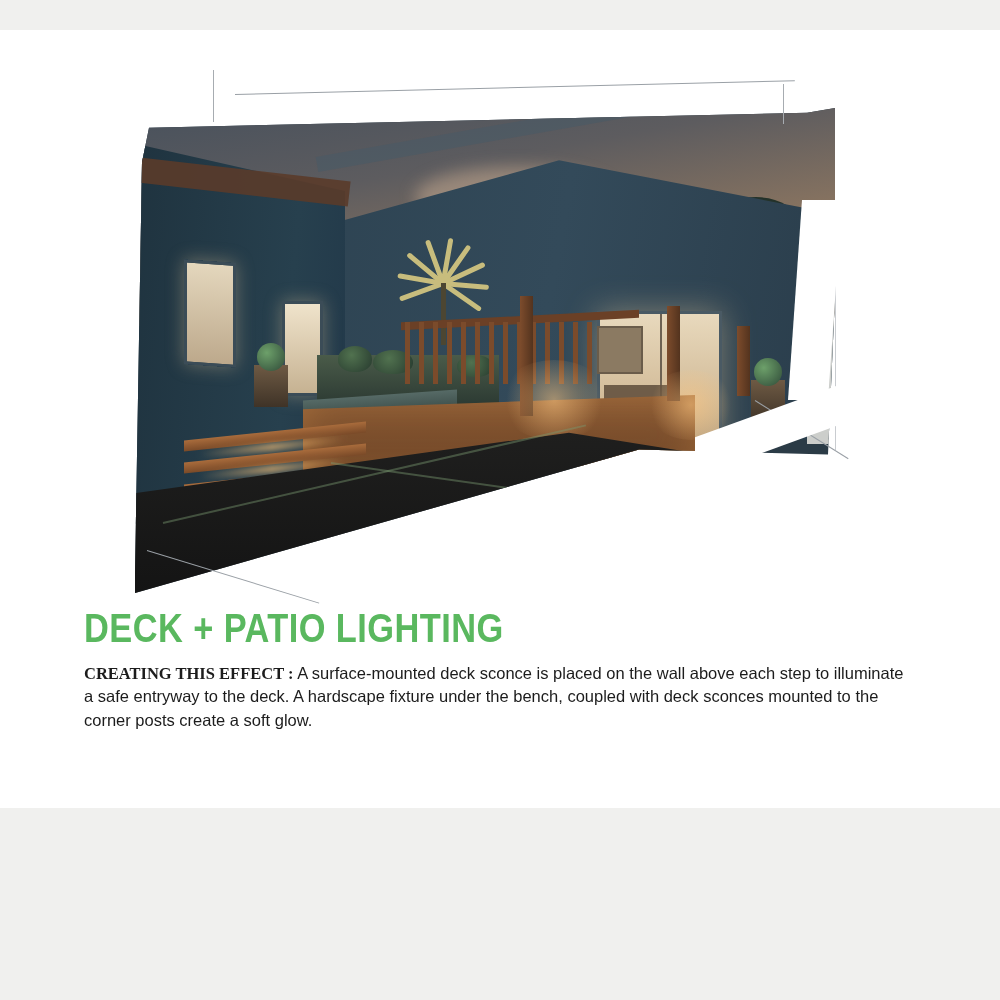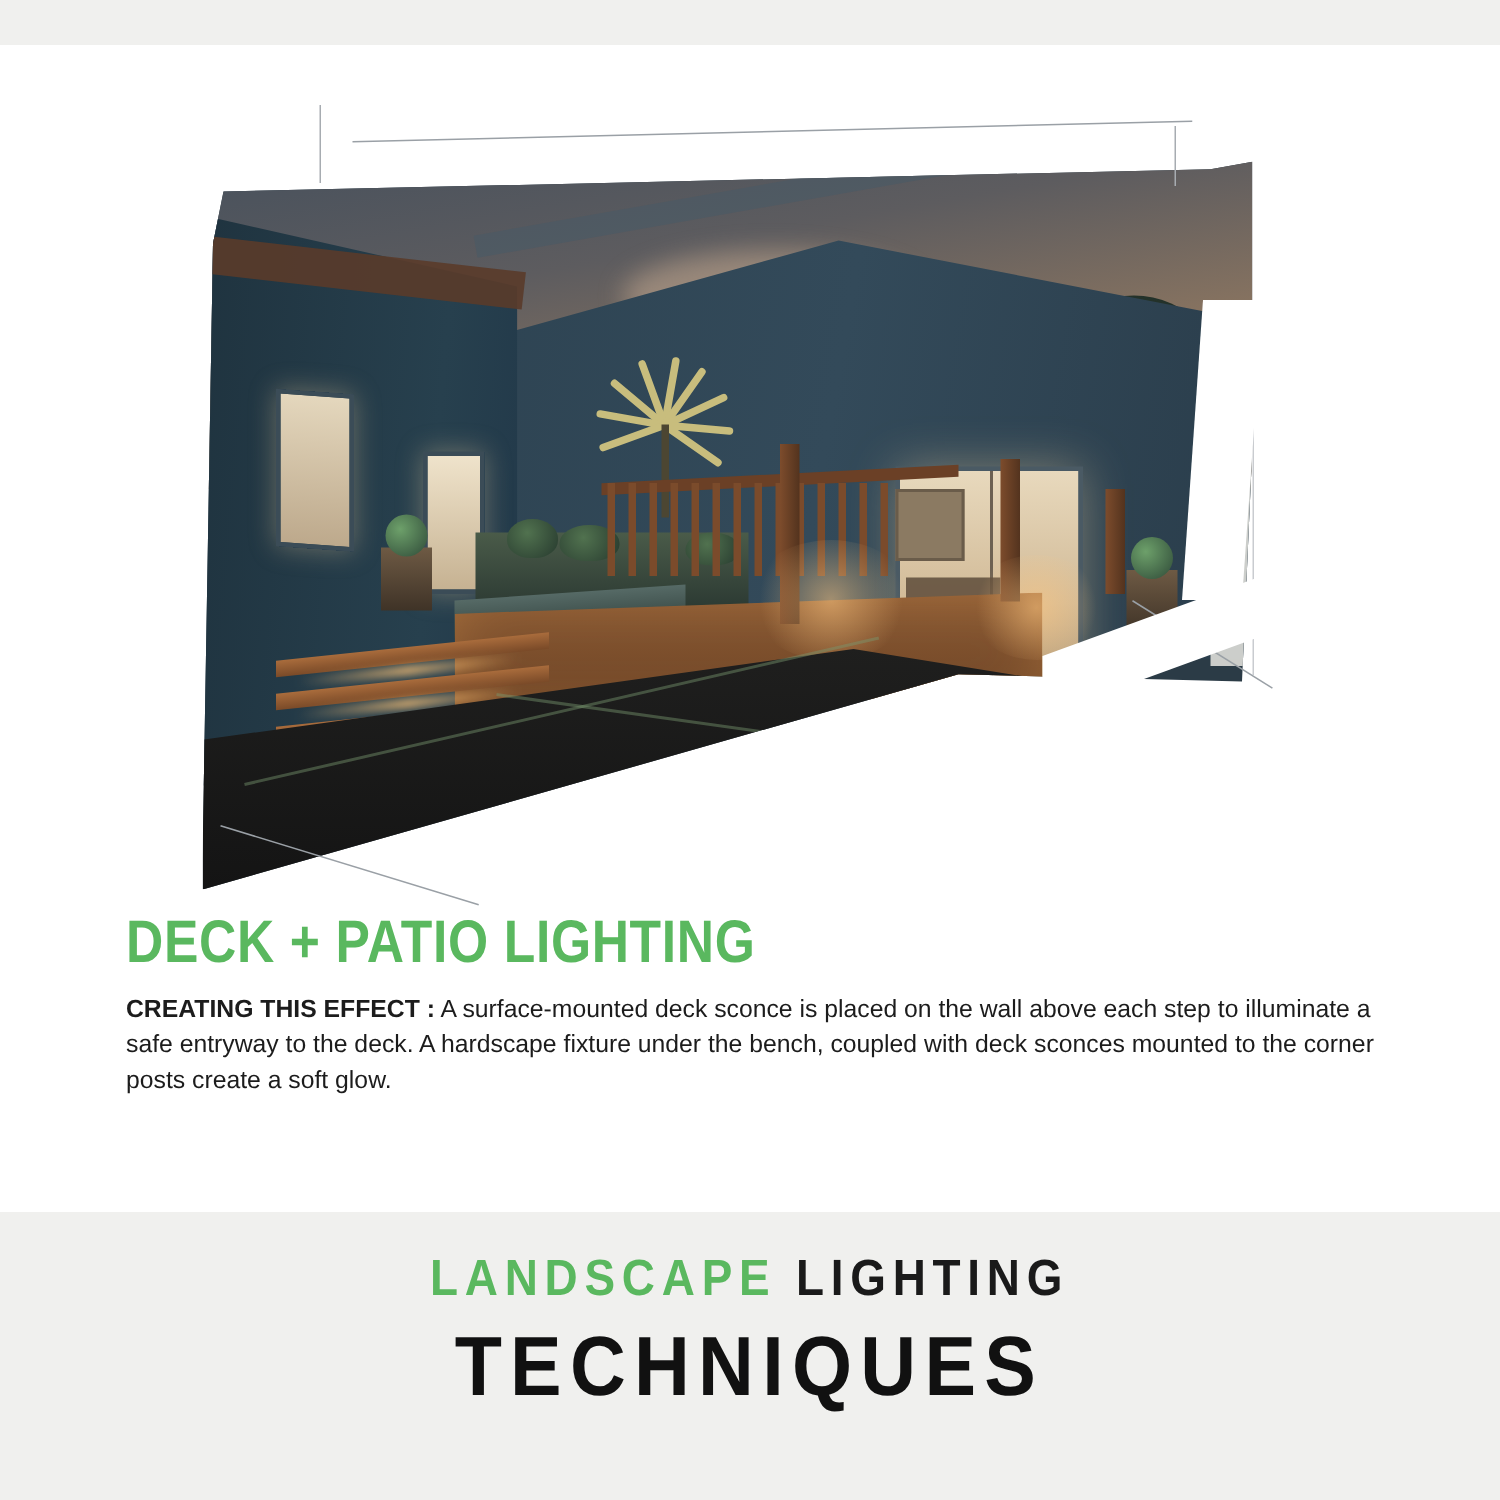--- a/index.html
+++ b/index.html
@@ -346,20 +346,21 @@
     transform-origin: left center;
   }
   .para {
     margin: 0 0 14px 0;
     font-size: 16.5px;
     line-height: 1.42;
     color: #1c1c1c;
   }
   .para b {
     font-weight: bold;
+    font-family: Liberation Serif, serif;
   }
 
   
   .footer {
     position: absolute;
     left: 0;
     top: 808px;
     width: 1000px;
     height: 160px;
     background: #f0f0ee;
@@ -503,21 +504,14 @@
       <div class="white-wedge" style="left:660px;top:130px;width:40px;height:200px;transform:skewX(-4deg);"></div>
       <div class="white-wedge" style="left:560px;top:340px;width:150px;height:40px;transform:skewY(-20deg);"></div>
     </div>
 
     <div class="text-block">
       <h1 class="headline">DECK + PATIO LIGHTING</h1>
       <p class="para"><b>CREATING THIS EFFECT :</b><span> A surface-mounted deck sconce is placed on the wall above each step to illuminate a safe entryway to the deck. A hardscape fixture under the bench, coupled with deck sconces mounted to the corner posts create a soft glow.</span></p>
     </div>
   </div>
 
-  <div class="footer">
-    <div class="footer-line1">
-      <span class="green">LANDSCAPE</span>
-      <span class="dark">LIGHTING</span>
-    </div>
-    <div class="footer-line2">TECHNIQUES</div>
-  </div>
 
 </div>
 
 </body></html>

